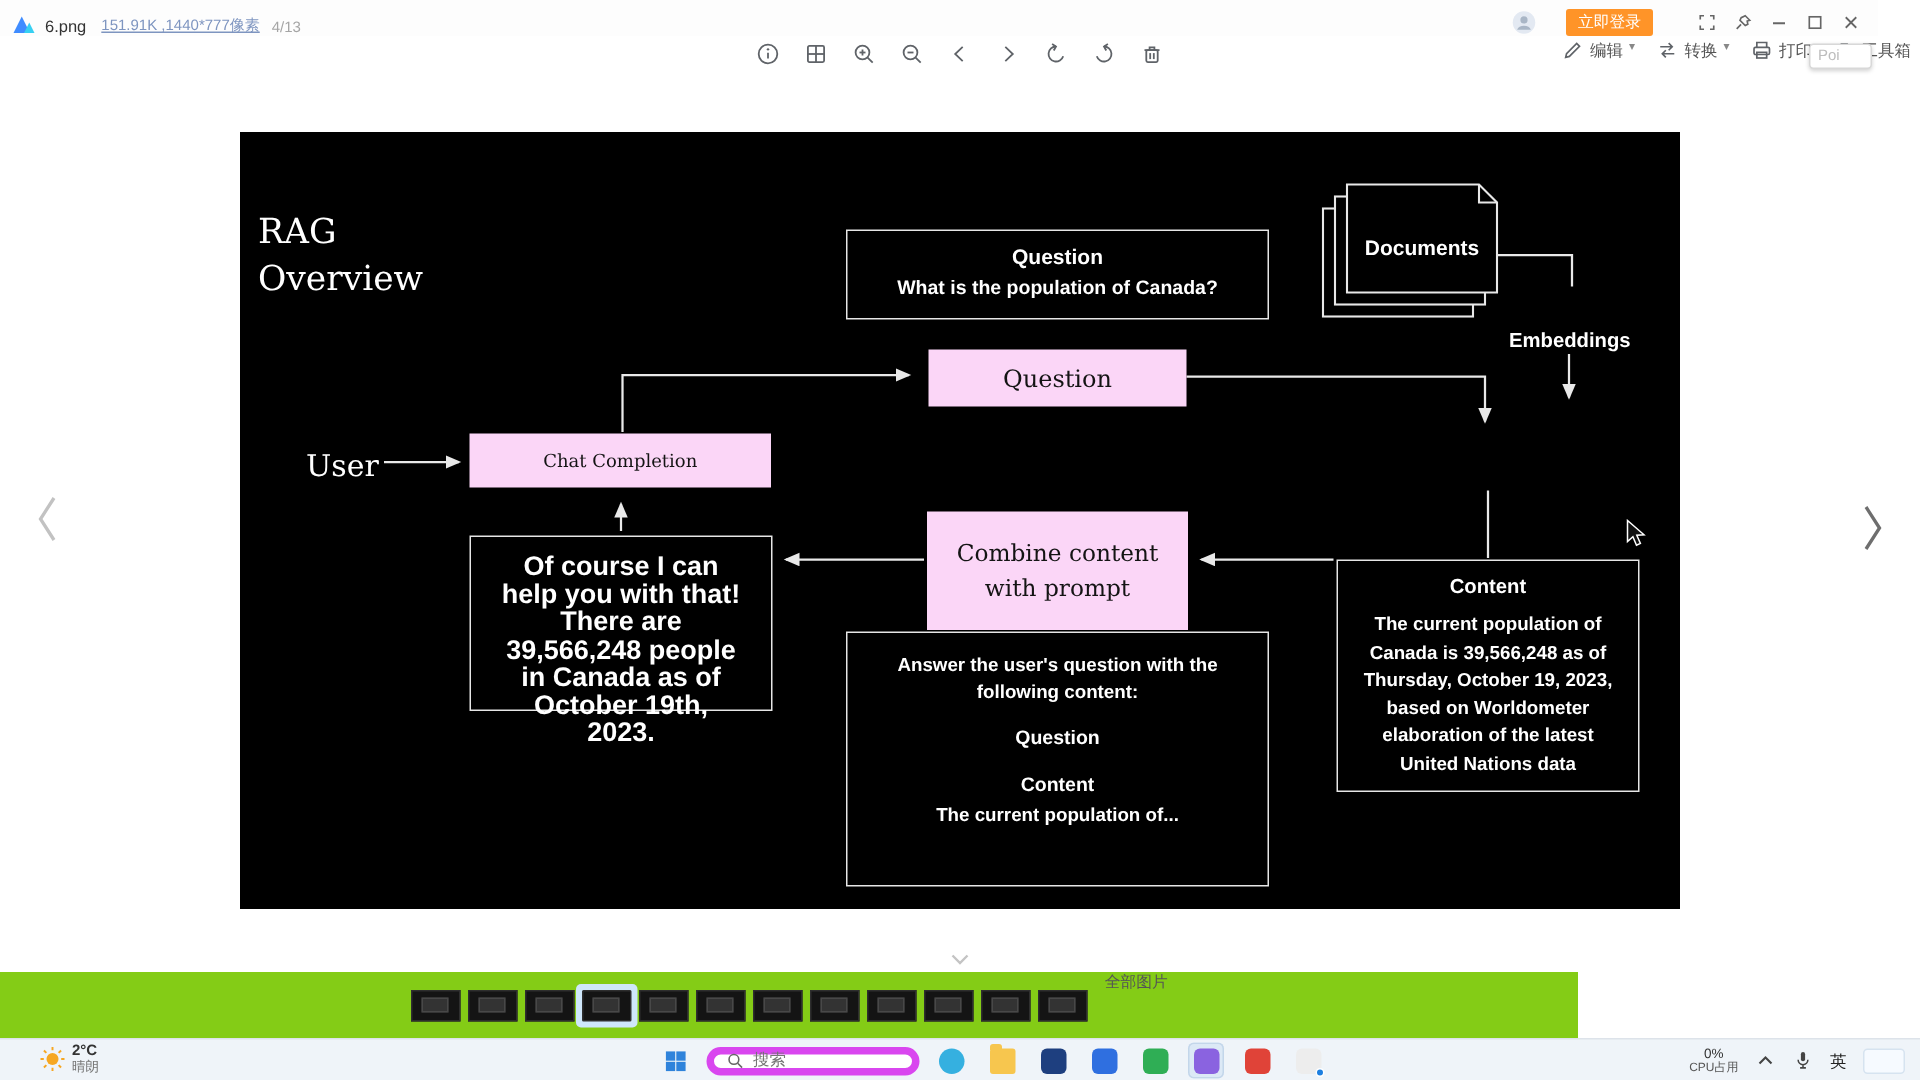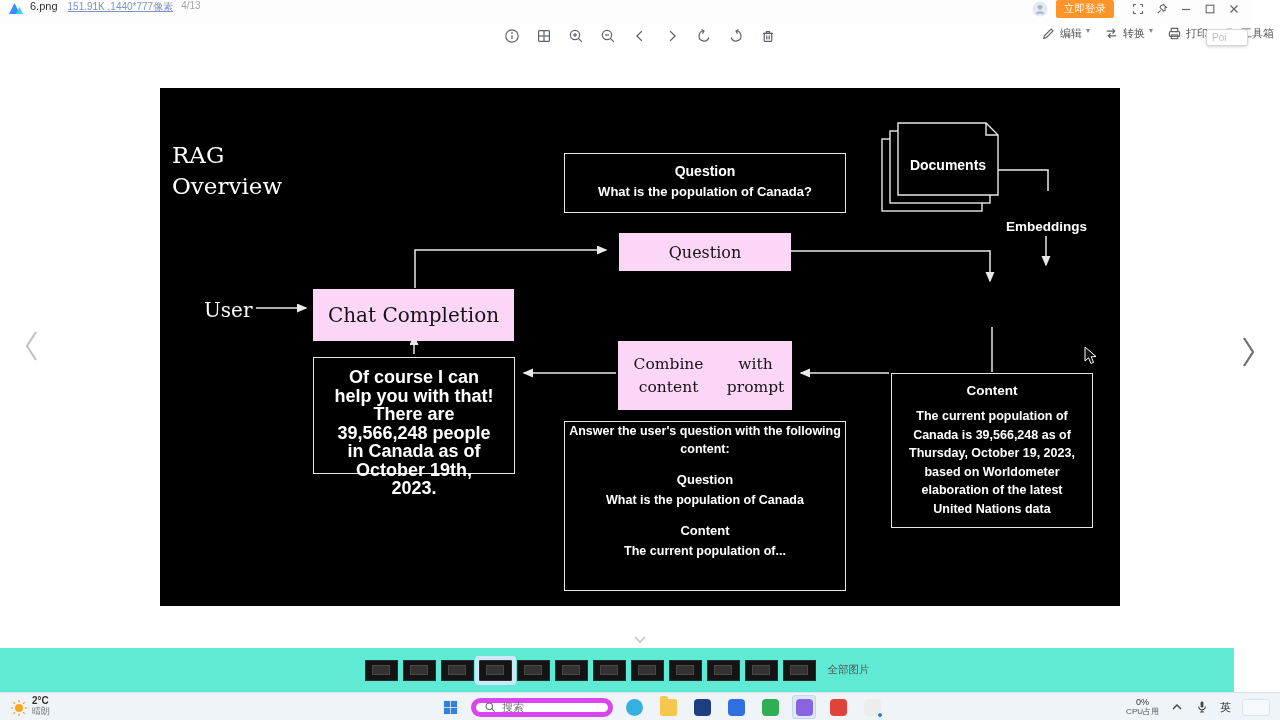--- a/index.html
+++ b/index.html
@@ -1,26 +1,26 @@
 <!DOCTYPE html>
 <html style="--pink: #fbd6f7; --slidebg: #000000; --login: #ff9428; --tbbg: #eff4f9;"><head>
 <meta charset="utf-8">
 <style>
   *{margin:0;padding:0;box-sizing:border-box}
   html,body{width:1280px;height:720px;overflow:hidden;background:#fff;
     font-family:"Liberation Sans",sans-serif;position:relative}
 
   
   .titlebar{position:absolute;left:0;top:0;width:1252px;height:24px;background:#fdfdfd;
-    display:flex;align-items:flex-start;padding:0 8px;font-size:11px;color:#333}
+    display:flex;align-items:flex-end;padding:0 8px;font-size:11px;color:#333}
   .app-logo{margin-right:6px;flex:0 0 auto}
   .filename{margin-right:10px}
   .fileinfo{font-size:10px;color:#7e95c0;text-decoration:underline;margin-right:8px;cursor:pointer}
   .pageind{font-size:10px;color:#a5a5a5}
-  .titlebar-right{margin-left:auto;display:flex;align-items:center;gap:8px}
+  .titlebar-right{margin-left:auto;display:flex;align-items:center;gap:20px}
   .avatar{width:16px;height:16px}
   .login{background:var(--login,#ff9428);color:#fff;border:none;font-size:10.5px;
     padding:2px 8px;border-radius:2px;cursor:pointer}
   .winctl{display:flex;align-items:center;gap:4px;margin-left:6px}
   .winctl .wbtn{width:20px;height:18px;display:flex;align-items:center;justify-content:center;cursor:pointer}
 
   
   .toolbar{position:absolute;left:0;top:24px;width:1280px;height:26px;background:#fff}
   .tools{position:absolute;left:50%;top:1px;transform:translateX(-50%);display:flex;gap:10px}
   .tool-btn{width:22px;height:22px;display:flex;align-items:center;justify-content:center;
@@ -41,52 +41,52 @@
     display:flex;align-items:center;justify-content:center;text-align:center;
     font-family:"DejaVu Serif","Liberation Serif",serif}
   .serif{font-family:"DejaVu Serif","Liberation Serif",serif}
   .rag-title{position:absolute;left:12px;top:52px;font-size:23px;line-height:31px;color:#fff}
   .q-top{left:404px;top:65px;width:282px;height:60px;padding-top:9px}
   .q-top .t{font-size:14px;font-weight:700;margin-bottom:5px}
   .q-top .b{font-size:13px;font-weight:600}
   .emb-label{position:absolute;left:846px;top:131px;width:100px;font-size:13.5px;font-weight:600}
   .user-label{position:absolute;left:44px;top:210px;width:48px;text-align:left;font-size:20px}
   .q-pill{left:459px;top:145px;width:172px;height:38px;font-size:16px}
-  .chat-pill{left:153px;top:201px;width:201px;height:52px;font-size:20px}
+  .chat-pill{left:153px;top:201px;width:201px;height:36px;font-size:12px}
   .kb-pill{left:731px;top:201px;width:202px;height:38px;font-size:16px}
-  .combine-pill{left:458px;top:253px;width:174px;height:69px;font-size:15.5px;line-height:23px;
-    }
+  .combine-pill{left:458px;top:253px;width:174px;height:79px;font-size:15.5px;line-height:23px;
+    flex-direction:column}
   .answer-box{left:153px;top:269px;width:202px;height:117px;padding:10px 20px;
     font-size:18px;font-weight:600;line-height:18.5px}
-  .prompt-box{left:404px;top:333px;width:282px;height:170px;
+  .prompt-box{left:404px;top:333px;width:282px;height:170px;padding:12px;
     font-size:12.5px;font-weight:600;line-height:18px}
   .prompt-box .sec-title{font-weight:700;font-size:13px;margin-top:13px;margin-bottom:2px}
   .content-box{left:731px;top:285px;width:202px;height:155px;padding:9px 9px}
   .content-box .t{font-size:13.5px;font-weight:700;margin-bottom:9px}
   .content-box .b{font-size:12.5px;font-weight:600;line-height:18.5px}
   .arrows,.docs-svg{position:absolute;pointer-events:none}
   .nav-chevron{position:absolute;cursor:pointer}
   .collapse-handle{position:absolute;left:629px;top:585px}
   .pointer-cursor{position:absolute;left:1084px;top:296px}
 
   
-  .filmstrip{position:absolute;left:0;top:648px;width:1234px;height:44px;background:#5eead4;
-    display:flex;align-items:center;justify-content:center}
+  .filmstrip{position:absolute;left:0;top:648px;width:1052px;height:44px;background:#84cc16;
+    display:flex;justify-content:center}
   .thumbs{display:flex;gap:5px;align-items:center}
   .thumb{width:33px;height:21px;background:#141414;border:1px solid #2e2e2e;cursor:pointer;
     position:relative}
   .thumb .thumb-inner{position:absolute;left:20%;top:25%;width:60%;height:50%;background:#333;
     border:1px solid #484848}
   .thumb.active{box-shadow:0 0 0 4px #cfe7fb;border-radius:1px}
   .all-label{font-size:10.5px;color:#555;margin-left:12px;cursor:pointer}
 
   
   .taskbar{position:absolute;left:0;top:692px;width:1280px;height:28px;
     background:var(--tbbg,#eff4f9);border-top:1px solid #dde3ea}
-  .weather{position:absolute;left:10px;top:2px;display:flex;align-items:flex-end;gap:4px;cursor:pointer}
+  .weather{position:absolute;left:26px;top:2px;display:flex;align-items:center;gap:4px;cursor:pointer}
   .wx-text{display:flex;flex-direction:column;line-height:11px}
   .wx-temp{font-size:10px;font-weight:700;color:#333}
   .wx-desc{font-size:9px;color:#777}
   .tb-center{position:absolute;left:438px;top:0;height:28px;display:flex;align-items:center;gap:9px}
   .start-btn{width:24px;height:24px;display:flex;align-items:center;justify-content:center;
     border-radius:4px;cursor:pointer}
   .search{width:142px;height:19px;background:#fff;border:5px solid #d946ef;border-radius:10px;
     display:flex;align-items:center;padding:0 8px;gap:5px}
   .search input{border:none;outline:none;width:90px;font-size:11px;background:transparent;color:#444}
   .apps{display:flex;align-items:center;gap:10px}
@@ -308,21 +308,20 @@
     <div class="pink combine-pill">
       <div>Combine content</div>
       <div>with prompt</div>
     </div>
 
     <div class="box answer-box">Of course I can help you with that! There are 39,566,248 people in Canada as of October 19th, 2023.</div>
 
     <div class="box prompt-box">
       <div>Answer the user's question with the following content:</div>
       <div class="sec-title">Question</div>
-      <div>What is the population of Canada</div>
       <div class="sec-title">Content</div>
       <div>The current population of...</div>
     </div>
 
     <div class="box content-box">
       <div class="t">Content</div>
       <div class="b">The current population of Canada is 39,566,248 as of Thursday, October 19, 2023, based on Worldometer elaboration of the latest United Nations data</div>
     </div>
   </div>
 

